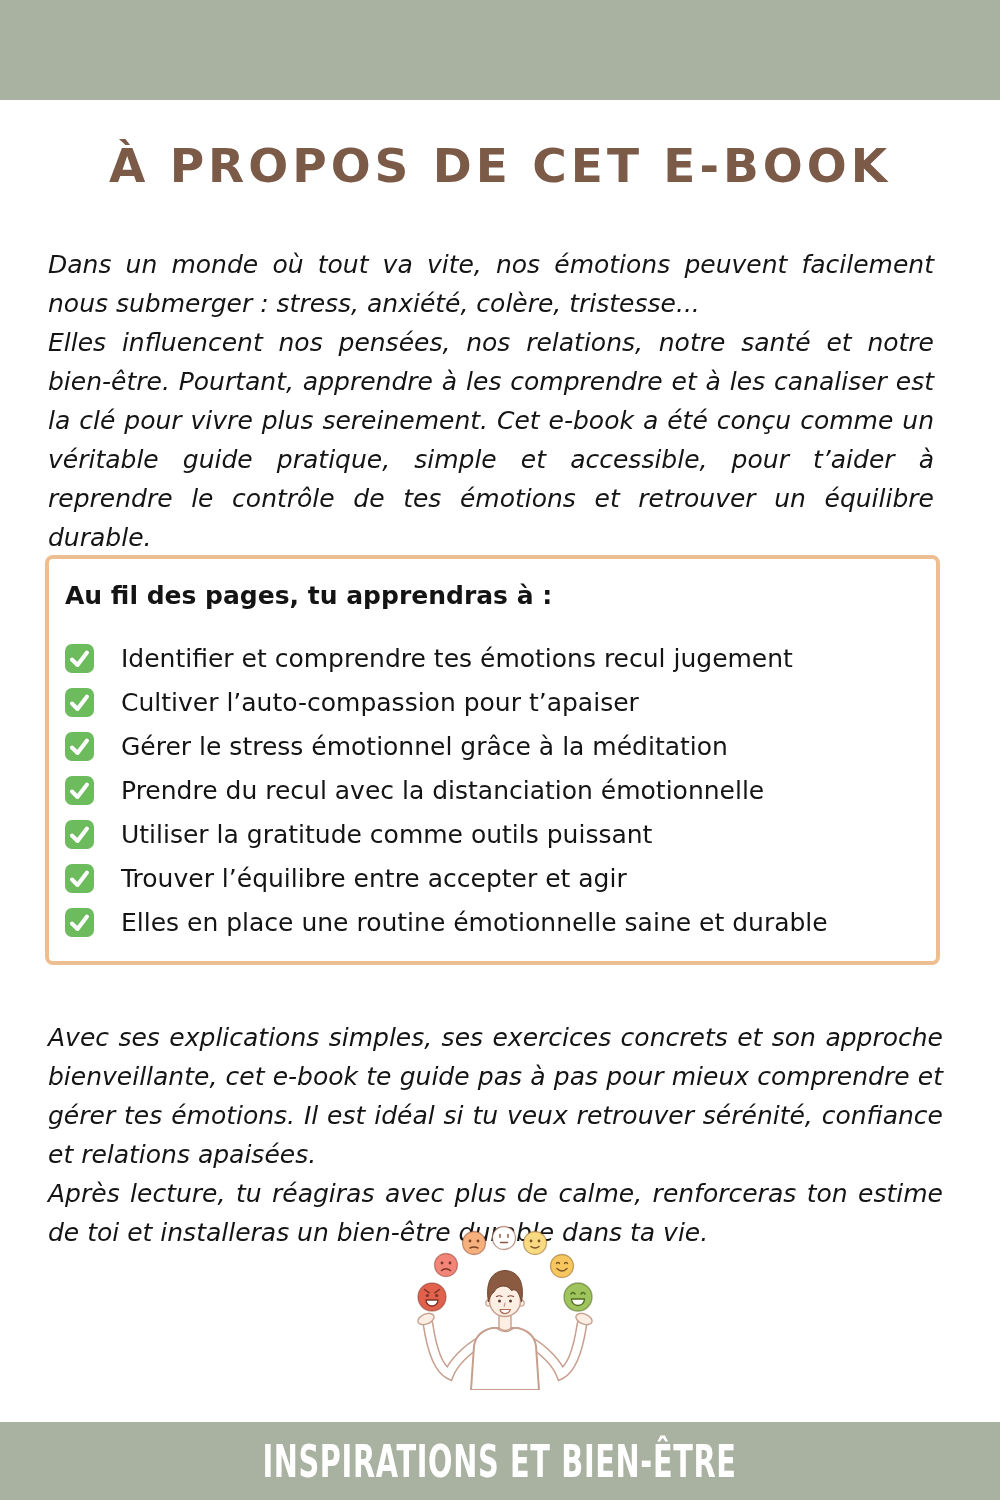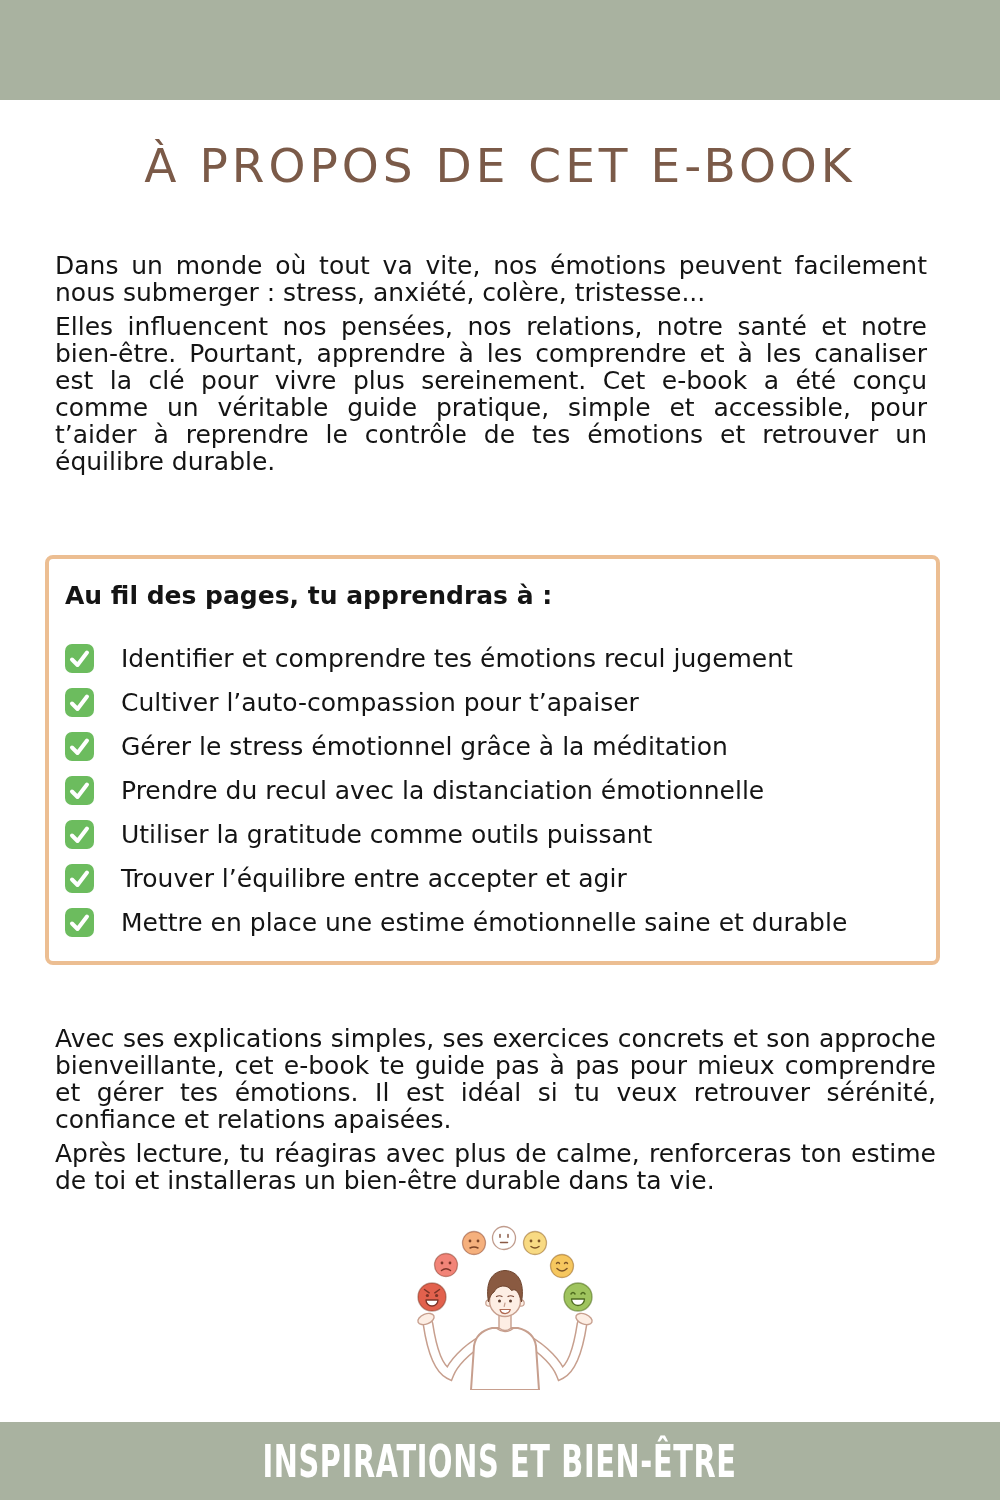--- a/index.html
+++ b/index.html
@@ -6,24 +6,24 @@
   .page{
     position:relative;width:1000px;height:1500px;margin:0 auto;
     background:#ffffff;overflow:hidden;
     font-family:"DejaVu Sans", sans-serif;color:var(--ink,#141414);
   }
   .band{position:absolute;left:0;width:100%;background:var(--band,#A9B2A0);}
   .band-top{top:0;height:100px;}
   .band-bottom{bottom:0;height:78px;display:flex;align-items:center;justify-content:center;}
   .page-title{
     position:absolute;top:138px;left:0;width:100%;margin:0;
-    text-align:center;font-size:47px;font-weight:normal;letter-spacing:4px;
+    text-align:center;font-size:47px;font-weight:bold;letter-spacing:4px;
     color:var(--title_brown,#7B5A48);white-space:nowrap;
   }
-  .bodytext p{margin:7px;font-size:25px;line-height:27px;text-align:justify;}
+  .bodytext p{margin:0;font-size:25px;line-height:39px;text-align:justify;font-style:italic;}
   .intro{position:absolute;top:245px;left:48px;right:66px;}
   .outro{position:absolute;top:1018px;left:48px;right:57px;}
   .learn-box{
     position:absolute;top:555px;left:45px;right:60px;
     border:4px solid var(--box_border,#ECBE92);border-radius:8px;
     padding:22px 18px 24px 16px;background:#ffffff;box-sizing:border-box;
   }
   .learn-heading{margin:0 0 34px 0;font-size:25px;font-weight:bold;}
   .learn-list{list-style:none;margin:0;padding:0;}
   .learn-list li{display:flex;align-items:center;margin-bottom:15px;font-size:25px;line-height:29px;}
@@ -103,21 +103,21 @@
             </svg>
           </span>
         <span>Trouver l’équilibre entre accepter et agir</span>
       </li>
       <li>
         <span class="check">
             <svg width="29" height="29" viewBox="0 0 29 29">
               <polyline points="7,15.5 12.5,21 22,8.5" fill="none" stroke="#ffffff" stroke-width="4" stroke-linecap="round" stroke-linejoin="round"></polyline>
             </svg>
           </span>
-        <span>Mettre en place une estime émotionnelle saine et durable</span>
+        <span>Elles en place une routine émotionnelle saine et durable</span>
       </li>
     </ul>
   </div>
 
   <div class="bodytext outro">
     <p>Avec ses explications simples, ses exercices concrets et son approche bienveillante, cet e-book te guide pas à pas pour mieux comprendre et gérer tes émotions. Il est idéal si tu veux retrouver sérénité, confiance et relations apaisées.</p>
     <p>Après lecture, tu réagiras avec plus de calme, renforceras ton estime de toi et installeras un bien-être durable dans ta vie.</p>
   </div>
 
   <div class="illustration">

